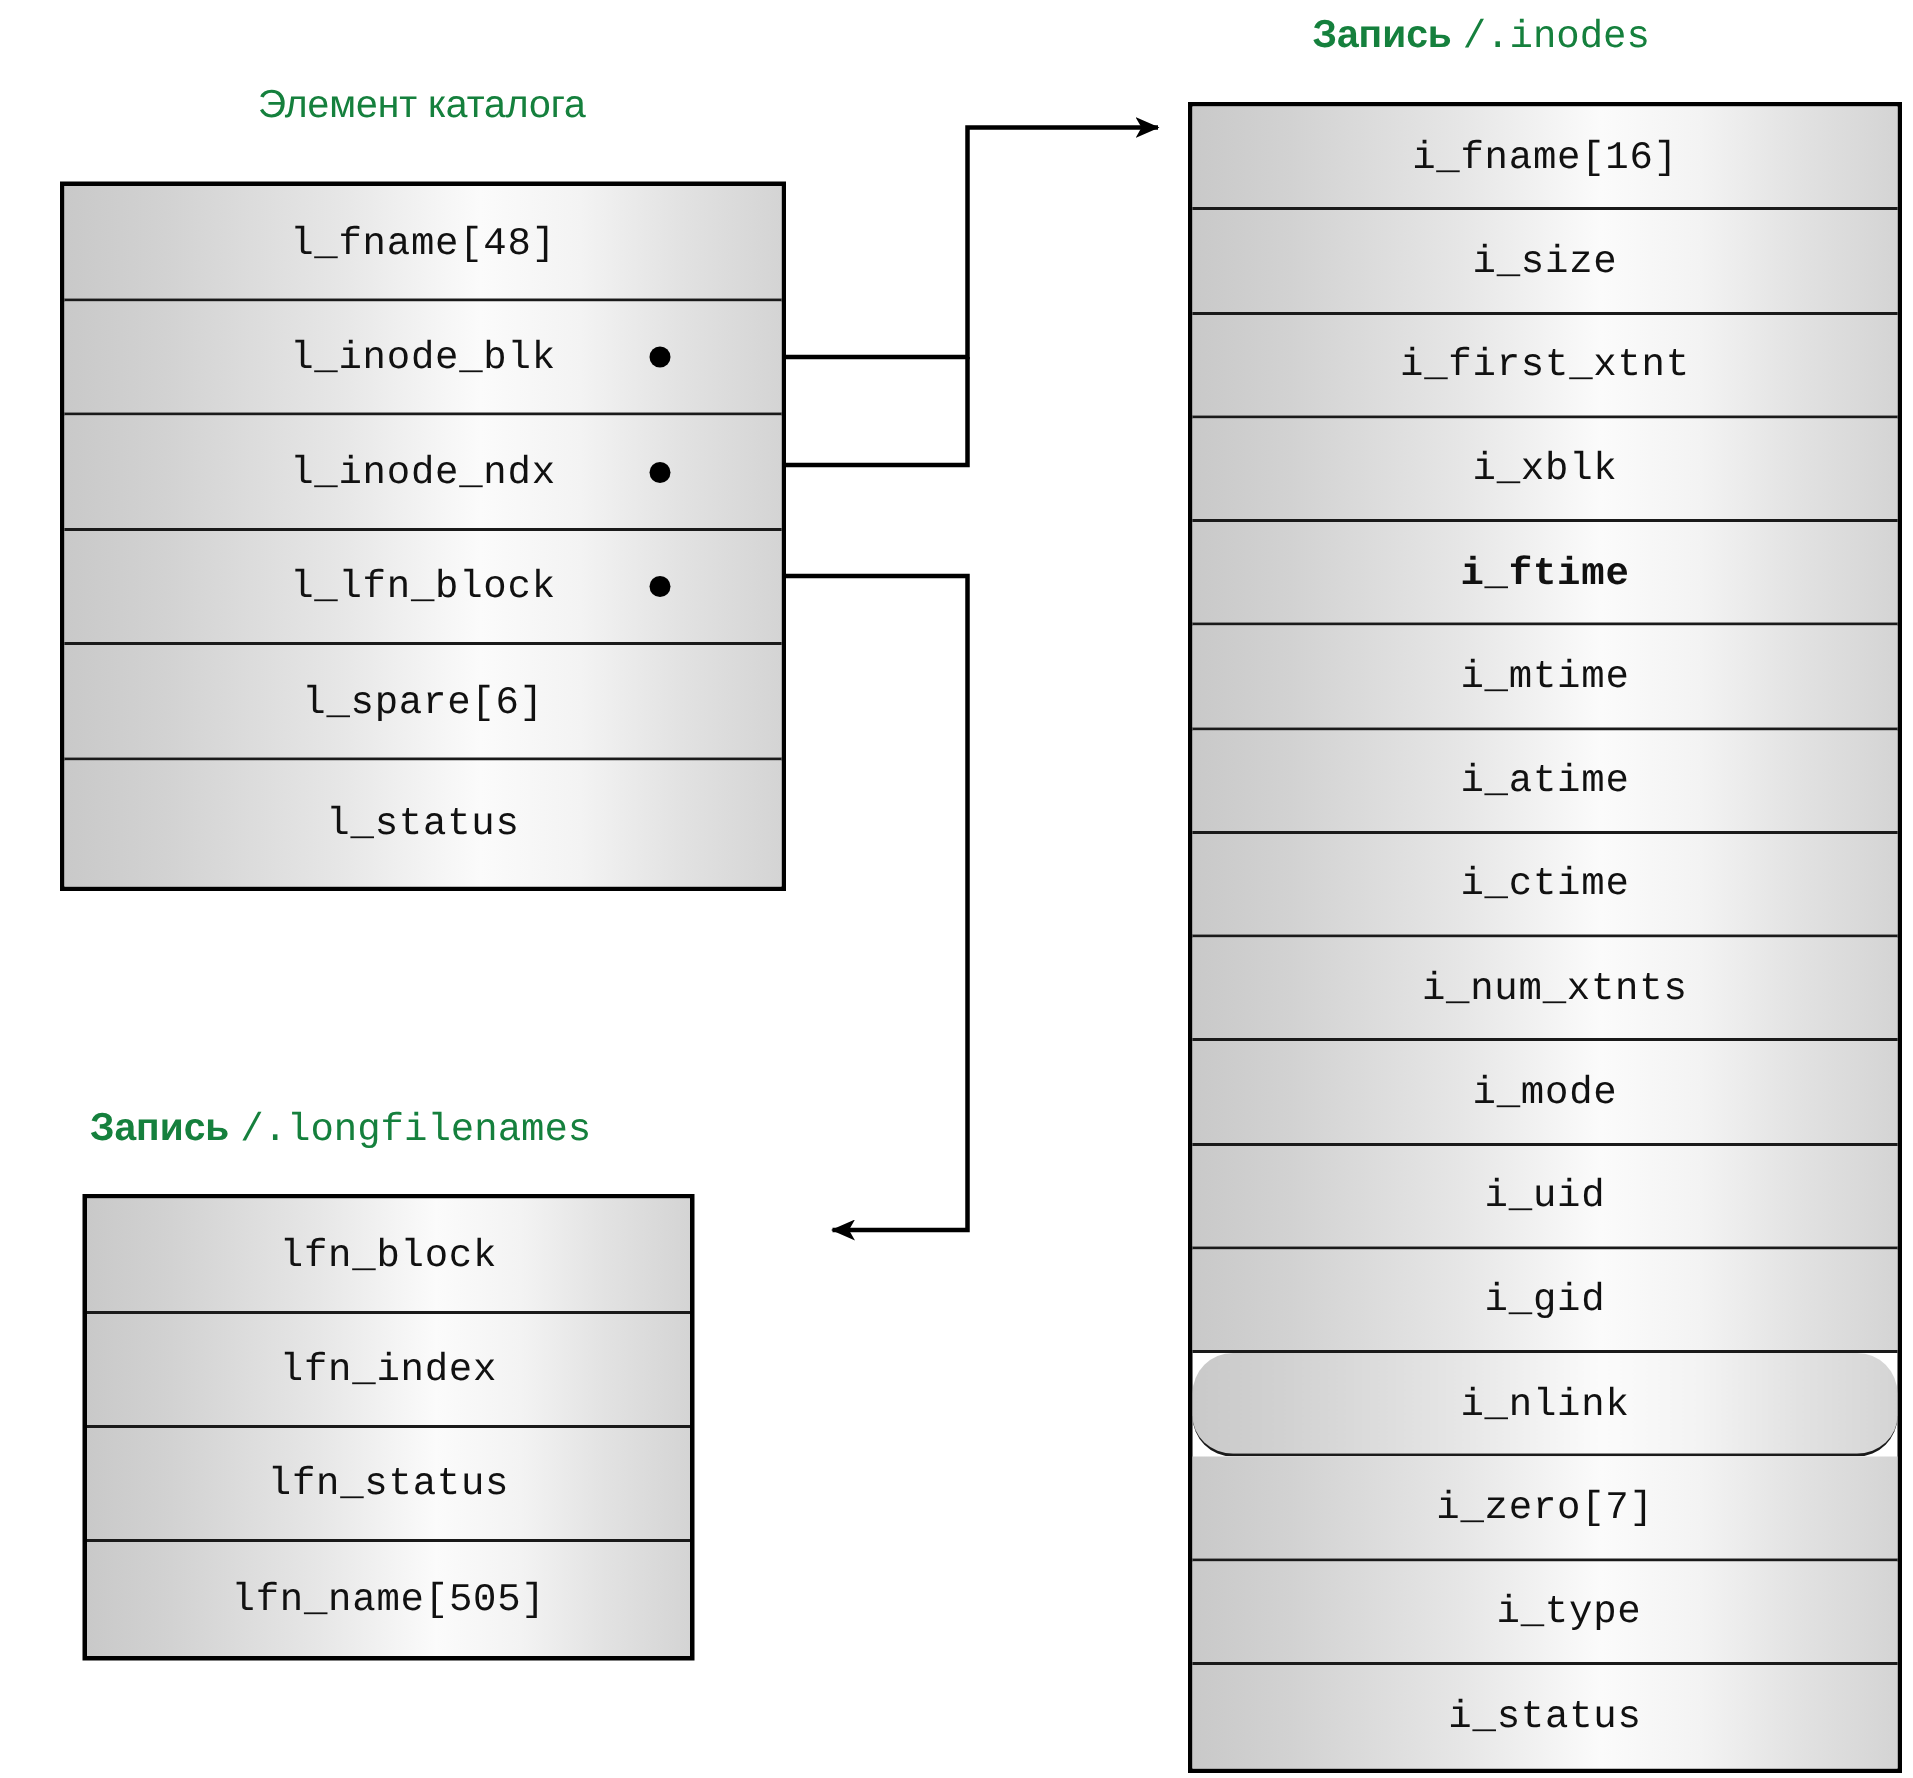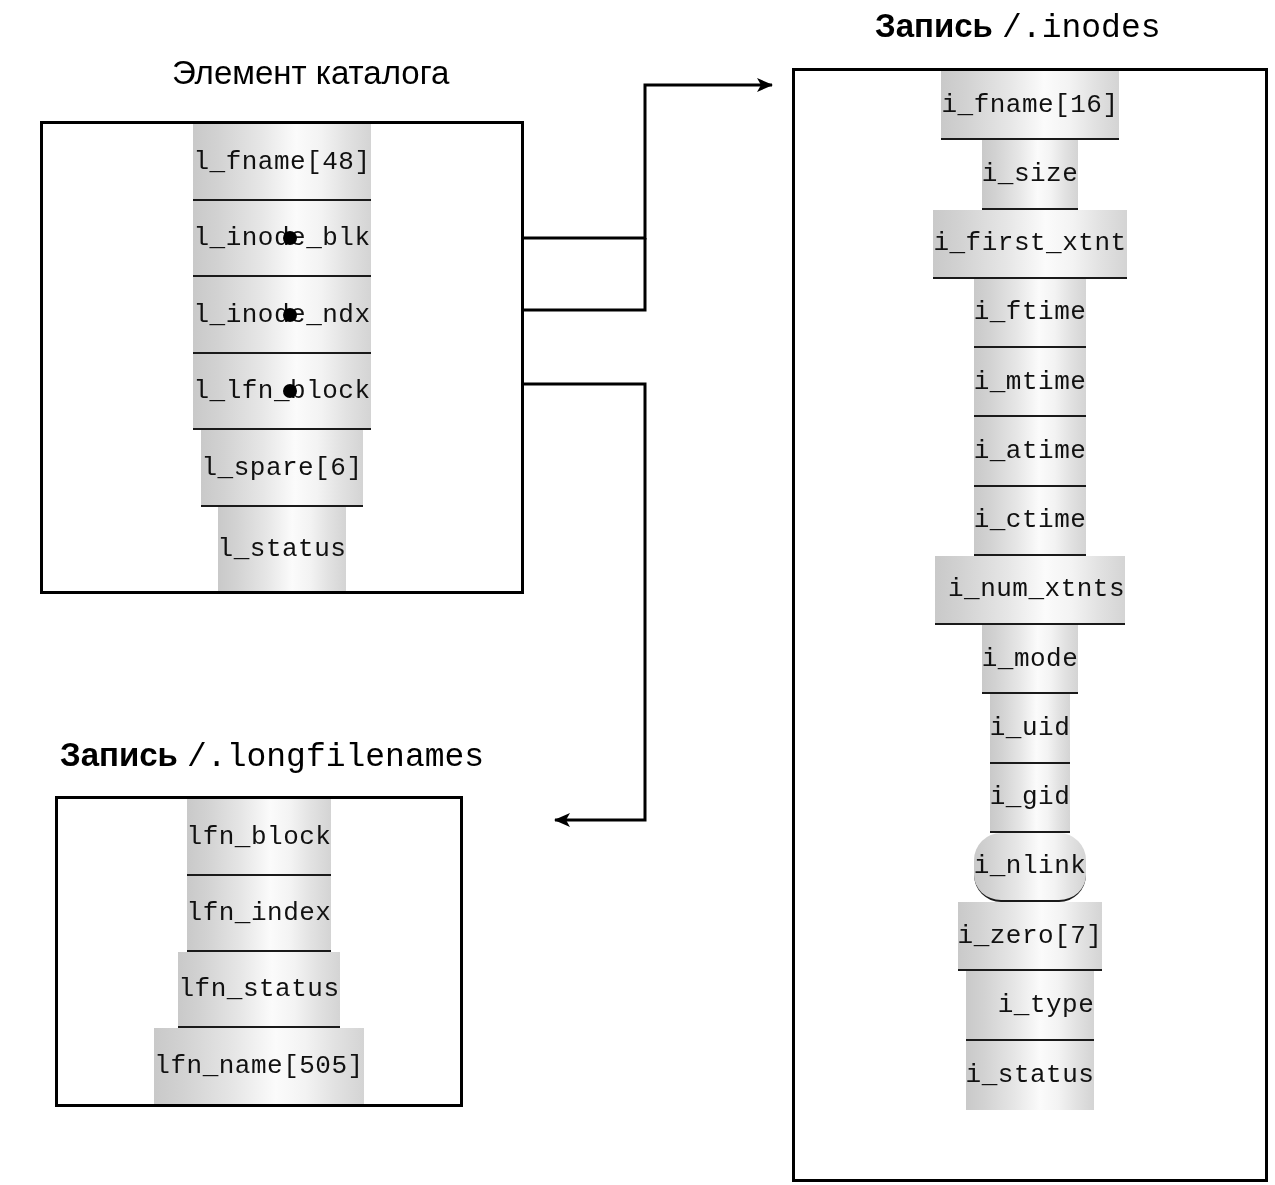--- a/index.html
+++ b/index.html
@@ -17,23 +17,23 @@
     width: 1275px;
     height: 1185px;
     overflow: hidden;
     background: #ffffff;
   }
 
   
   .struct-title {
     position: absolute;
     white-space: nowrap;
-    font-size: 33px;
+    font-size: 26px;
     line-height: 1;
-    color: #000000;
+    color: #15803d;
   }
   .struct-title .ru {
     font-family: "Liberation Sans", sans-serif;
     font-weight: 700;
   }
   .struct-title .ru.thin {
     font-weight: 400;
   }
   .struct-title .code {
     font-family: "Liberation Mono", monospace;
@@ -42,21 +42,20 @@
   }
 
   
   .struct {
     position: absolute;
     box-sizing: border-box;
     border: 3px solid #000;
     background: #ffffff;
     display: flex;
     flex-direction: column;
-    align-items: center;
   }
   .srow {
     box-sizing: border-box;
     position: relative;
     flex: 1 1 auto;
     border-bottom: 2px solid #1a1a1a;
     background: linear-gradient(to right,
         #c9c9c9 0%,
         #d2d2d2 14%,
         #e6e6e6 38%,
@@ -185,20 +184,23 @@
       <div class="srow" style="flex: 0 0 6.25%;">
         <span class="field">i_fname[16]</span>
       </div>
       <div class="srow" style="flex: 0 0 6.25%;">
         <span class="field">i_size</span>
       </div>
       <div class="srow" style="flex: 0 0 6.25%;">
         <span class="field">i_first_xtnt</span>
       </div>
       <div class="srow" style="flex: 0 0 6.25%;">
+        <span class="field">i_xblk</span>
+      </div>
+      <div class="srow" style="flex: 0 0 6.25%; font-weight: bold;">
         <span class="field">i_ftime</span>
       </div>
       <div class="srow" style="flex: 0 0 6.25%;">
         <span class="field">i_mtime</span>
       </div>
       <div class="srow" style="flex: 0 0 6.25%;">
         <span class="field">i_atime</span>
       </div>
       <div class="srow" style="flex: 0 0 6.25%;">
         <span class="field">i_ctime</span>

